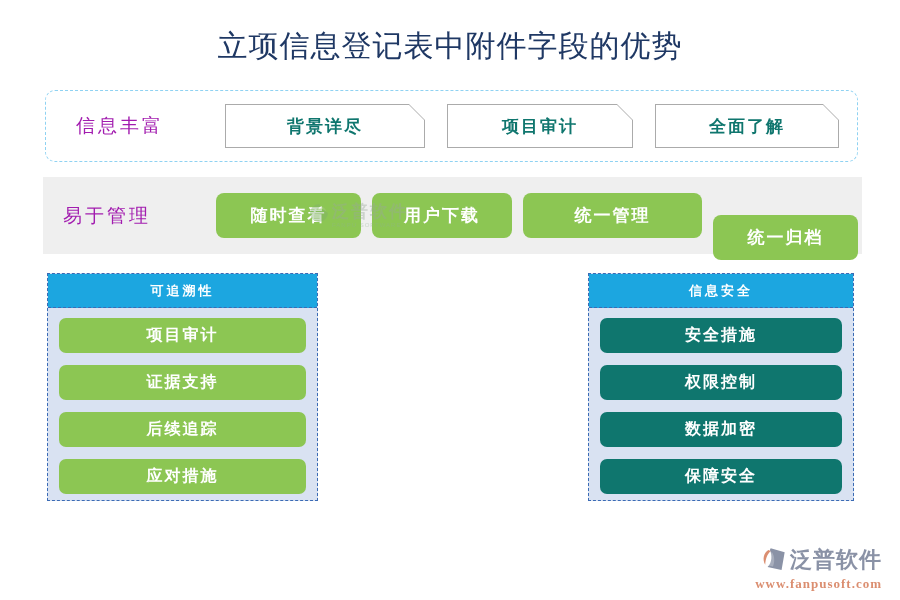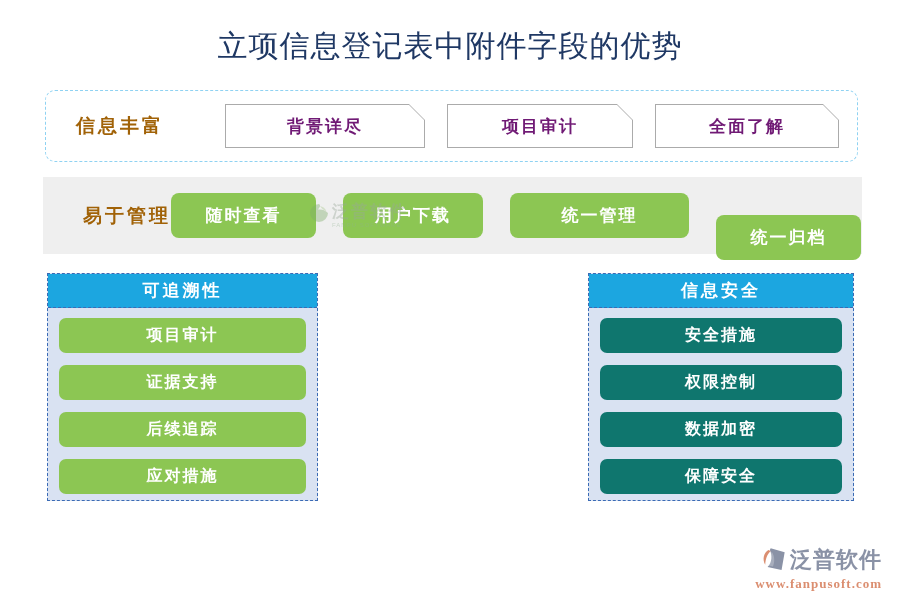--- a/index.html
+++ b/index.html
@@ -13,47 +13,47 @@
     color:#1F3864; letter-spacing:1px;
   }
 
   
   .row1 {
     position:absolute; left:45px; top:90px; width:813px; height:72px;
     border:1px dashed #8FD2F2; border-radius:10px;
     display:flex; align-items:center; padding:0 18px 0 30px;
   }
   .section-label {
-    font-size:19px; font-weight:bold; color:#a16207; letter-spacing:3px;
+    font-size:19px; font-weight:normal; color:#a21caf; letter-spacing:3px;
     white-space:nowrap;
   }
   .row1-buttons { margin-left:auto; display:flex; gap:22px; align-items:center; }
   .cutbtn {
     position:relative; height:44px; background:#ABABAB;
     clip-path:polygon(0 0, calc(100% - 16px) 0, 100% 16px, 100% 100%, 0 100%);
   }
   .cutbtn.w1{ width:200px; } .cutbtn.w2{ width:186px; } .cutbtn.w3{ width:184px; }
   .cutbtn-in {
     position:absolute; inset:1px; background:#fff;
     clip-path:polygon(0 0, calc(100% - 15px) 0, 100% 15px, 100% 100%, 0 100%);
     display:flex; align-items:center; justify-content:center;
-    font-size:17px; font-weight:bold; color:#701a75; letter-spacing:2px;
+    font-size:17px; font-weight:bold; color:#0f766e; letter-spacing:2px;
   }
   .cutbtn-in::after {
     content:""; position:absolute; top:0; right:0; width:17px; height:17px;
     background:linear-gradient(225deg, transparent 7px, #cfcfcf 7px, #cfcfcf 8px, transparent 8px);
   }
 
   
   .row2 {
     position:absolute; left:43px; top:177px; width:819px; height:77px;
     background:#EFEFEF;
-    display:flex; align-items:center; padding:0 4px 0 40px;
+    display:flex; align-items:center; padding:0 4px 0 20px;
   }
-  .row2-buttons { margin-left:auto; display:flex; gap:27px; align-items:center; }
+  .row2-buttons { margin-left:auto; display:flex; gap:11px; align-items:center; }
   .pill {
     height:45px; border-radius:8px; background:#8CC653;
     display:flex; align-items:center; justify-content:center;
     font-size:17px; font-weight:bold; color:#fff; letter-spacing:2px;
   }
   .pill.p1{ width:145px; } .pill.p2{ width:140px; } .pill.p3{ width:179px; } .pill.p4{ width:145px;margin-top:44px; }
 
   .watermark {
     position:absolute; left:266px; top:26px; display:flex; align-items:flex-start;
     gap:3px; opacity:0.40; pointer-events:none; z-index:2;
@@ -67,21 +67,21 @@
   .col {
     position:absolute; top:0; height:228px;
     border:1px dashed #3B6BB5; background:#D9E2F2;
   }
   .col.c1{ left:0;     width:271px; }
   .col.c2{ left:285px; width:240px; }
   .col.c3{ left:541px; width:266px; }
   .col-header {
     height:34px; background:#1CA6E0; border-bottom:1px dashed #3B6BB5;
     display:flex; align-items:center; justify-content:center;
-    font-size:17px; font-weight:bold; color:#fff; letter-spacing:3px;
+    font-size:13px; font-weight:bold; color:#fff; letter-spacing:3px;
   }
   .col-body {
     height:192px; padding:10px 11px 6px;
     display:flex; flex-direction:column; justify-content:space-between;
   }
   .item {
     height:35px; border-radius:7px;
     display:flex; align-items:center; justify-content:center;
     font-size:16px; font-weight:bold; color:#fff; letter-spacing:2px;
   }

